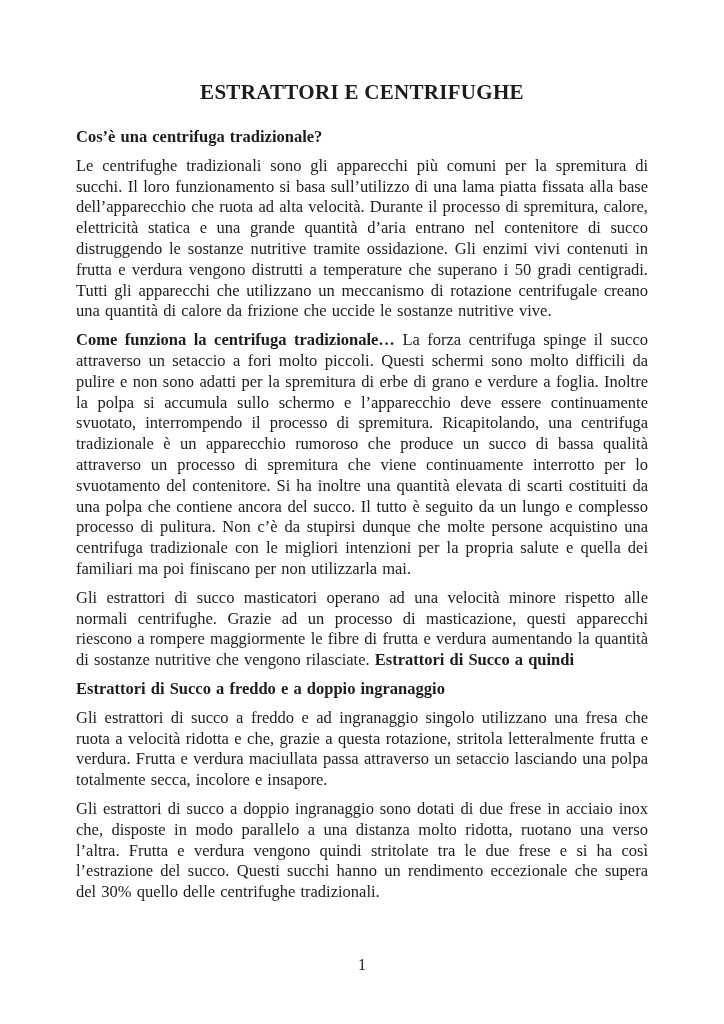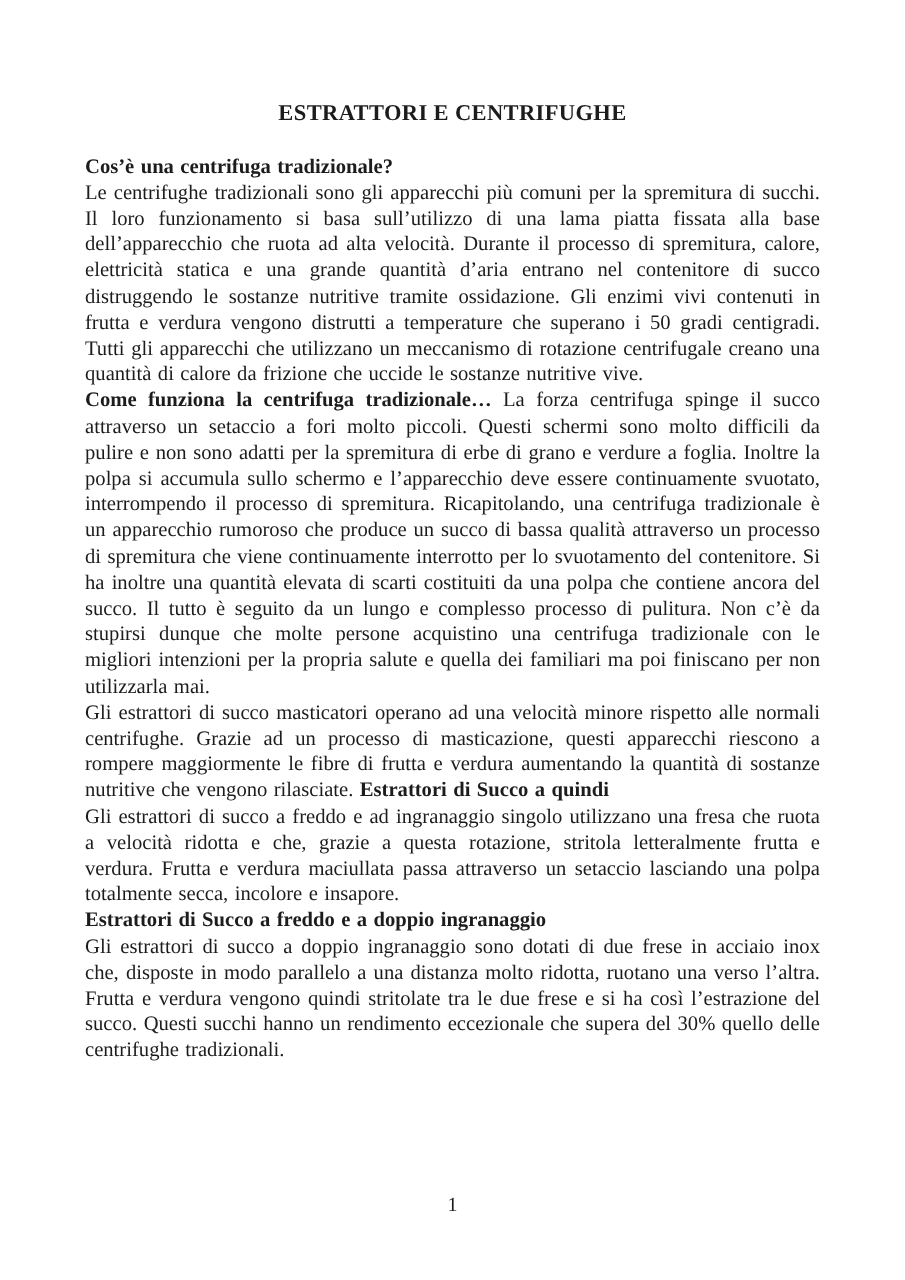--- a/index.html
+++ b/index.html
@@ -12,28 +12,28 @@
     height: 1024px;
     position: relative;
     background: #ffffff;
     color: #1c1c1c;
     font-family: "Liberation Serif", "DejaVu Serif", serif;
     box-sizing: border-box;
     padding: 80px 68px 0 68px;
     overflow: hidden;
   }
   .doc-title {
-    font-size: 18px;
+    font-size: 21px;
     font-weight: bold;
     text-align: center;
     margin: 0 0 22px 0;
     letter-spacing: 0.3px;
   }
   .block {
-    margin: 0;
+    margin: 8px;
     text-align: justify;
     font-size: 16.5px;
     line-height: 20.8px;
     word-spacing: 1px;
   }
   .b {
     font-weight: bold;
   }
   .footer {
     position: absolute;
@@ -66,25 +66,25 @@
       <span class="b">Come funziona la centrifuga tradizionale… </span><span>La forza centrifuga spinge il succo attraverso un setaccio a fori molto piccoli. Questi schermi sono molto difficili da pulire e non sono adatti per la spremitura di erbe di grano e verdure a foglia. Inoltre la polpa si accumula sullo schermo e l’apparecchio deve essere continuamente svuotato, interrompendo il processo di spremitura. Ricapitolando, una centrifuga tradizionale è un apparecchio rumoroso che produce un succo di bassa qualità attraverso un processo di spremitura che viene continuamente interrotto per lo svuotamento del contenitore. Si ha inoltre una quantità elevata di scarti costituiti da una polpa che contiene ancora del succo. Il tutto è seguito da un lungo e complesso processo di pulitura. Non c’è da stupirsi dunque che molte persone acquistino una centrifuga tradizionale con le migliori intenzioni per la propria salute e quella dei familiari ma poi finiscano per non utilizzarla mai.</span>
     </p>
 
 
 
     <p class="block">
       <span>Gli estrattori di succo masticatori operano ad una velocità minore rispetto alle normali centrifughe. Grazie ad un processo di masticazione, questi apparecchi riescono a rompere maggiormente le fibre di frutta e verdura aumentando la quantità di sostanze nutritive che vengono rilasciate. </span><span class="b">Estrattori di Succo a quindi</span>
     </p>
 
     <p class="block">
-      <span>Gli estrattori di succo a freddo e ad ingranaggio singolo utilizzano una fresa che ruota a velocità ridotta e che, grazie a questa rotazione, stritola letteralmente frutta e verdura. Frutta e verdura maciullata passa attraverso un setaccio lasciando una polpa totalmente secca, incolore e insapore.</span>
+      <span class="b">Estrattori di Succo a freddo e a doppio ingranaggio</span>
     </p>
 
     <p class="block">
-      <span class="b">Estrattori di Succo a freddo e a doppio ingranaggio</span>
+      <span>Gli estrattori di succo a freddo e ad ingranaggio singolo utilizzano una fresa che ruota a velocità ridotta e che, grazie a questa rotazione, stritola letteralmente frutta e verdura. Frutta e verdura maciullata passa attraverso un setaccio lasciando una polpa totalmente secca, incolore e insapore.</span>
     </p>
 
     <p class="block">
       <span>Gli estrattori di succo a doppio ingranaggio sono dotati di due frese in acciaio inox che, disposte in modo parallelo a una distanza molto ridotta, ruotano una verso l’altra. Frutta e verdura vengono quindi stritolate tra le due frese e si ha così l’estrazione del succo. Questi succhi hanno un rendimento eccezionale che supera del 30% quello delle centrifughe tradizionali.</span>
     </p>
 
   </div>
 
   <div class="footer">
     <span>1</span>

